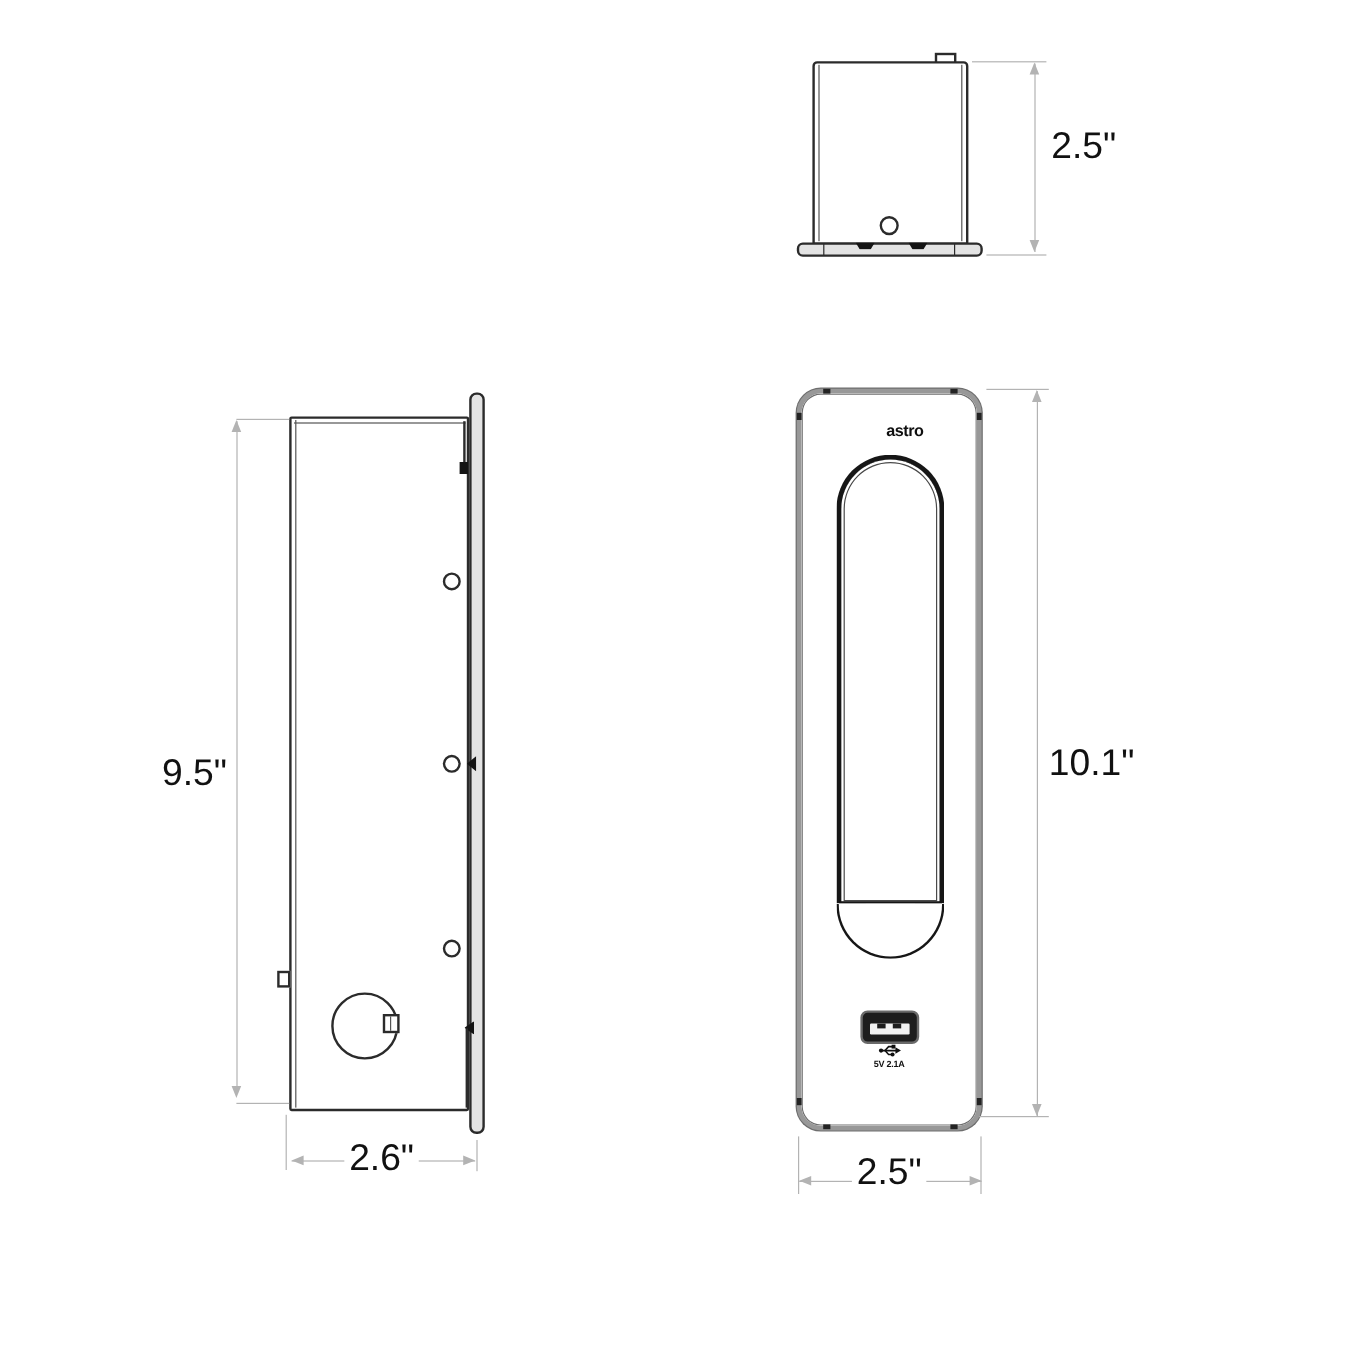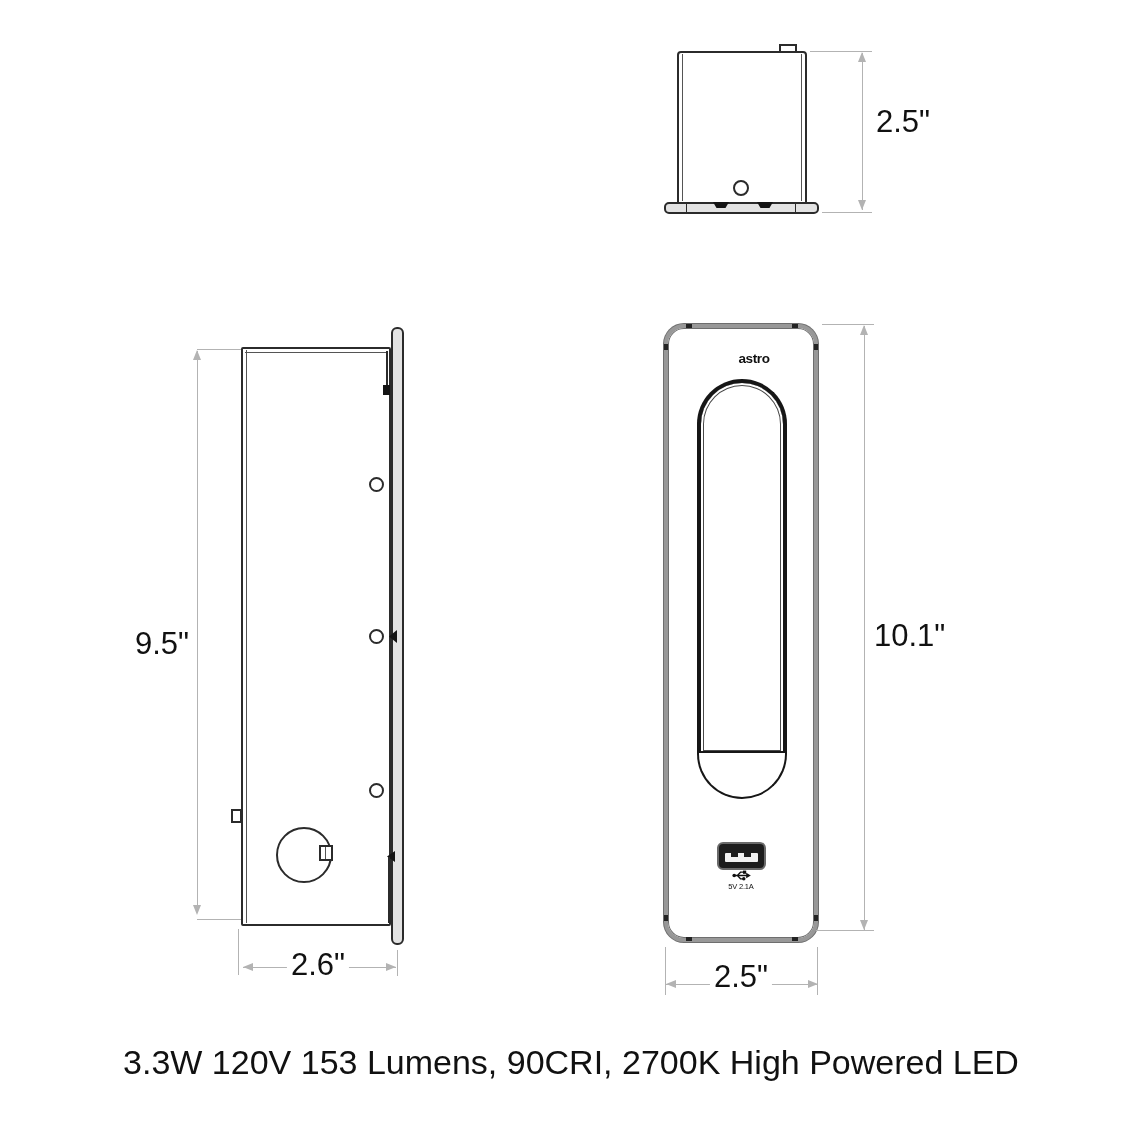--- a/index.html
+++ b/index.html
@@ -18,21 +18,21 @@
              white-space:nowrap;line-height:1.05;padding:0 4px;}
   .arr{position:absolute;width:0;height:0;border-style:solid;}
   .arr.n{border-width:0 4px 10px 4px;border-color:transparent transparent var(--dim-line) transparent;}
   .arr.s{border-width:10px 4px 0 4px;border-color:var(--dim-line) transparent transparent transparent;}
   .arr.w{border-width:4px 10px 4px 0;border-color:transparent var(--dim-line) transparent transparent;}
   .arr.e{border-width:4px 0 4px 10px;border-color:transparent transparent transparent var(--dim-line);}
   .blk{position:absolute;background:#141414;}
   .tick{position:absolute;background:#232323;}
   .caption{position:absolute;font-size:34px;color:var(--label);white-space:nowrap;}
   .brand{position:absolute;font-size:13.5px;font-weight:bold;letter-spacing:-0.4px;color:#101010;}
-  .usb-rating{position:absolute;font-size:7.5px;font-weight:normal;letter-spacing:-0.2px;color:#101010;}
+  .usb-rating{position:absolute;font-size:7.5px;font-weight:bold;letter-spacing:-0.2px;color:#101010;}
 </style>
 </head>
 <body>
 
 <div class="canvas">
 
   <div class="outline" style="left:779px;top:44px;width:18px;height:12px;"></div>
   <div class="outline" style="left:677px;top:51px;width:130px;height:153px;border-radius:4px 4px 0 0;"></div>
   <div class="tln" style="left:682px;top:54px;width:1px;height:147px;"></div>
   <div class="tln" style="left:801px;top:54px;width:1px;height:147px;"></div>
@@ -125,15 +125,14 @@
   <div class="dln" style="left:816px;top:930px;width:58px;height:1px;"></div>
   <div class="dim-label" style="left:870px;top:620px;">10.1"</div>
 
   <div class="dln" style="left:665px;top:947px;width:1px;height:48px;"></div>
   <div class="dln" style="left:817px;top:947px;width:1px;height:48px;"></div>
   <div class="dln" style="left:666px;top:984px;width:152px;height:1px;"></div>
   <div class="arr w" style="left:666px;top:980px;"></div>
   <div class="arr e" style="left:808px;top:980px;"></div>
   <div class="dim-label" style="left:741px;top:961px;transform:translateX(-50%);">2.5"</div>
 
-  <div class="caption" style="left:571px;top:1043px;transform:translateX(-50%);">3.3W 120V 153 Lumens, 90CRI, 2700K High Powered LED</div>
 
 </div>
 
 </body></html>

